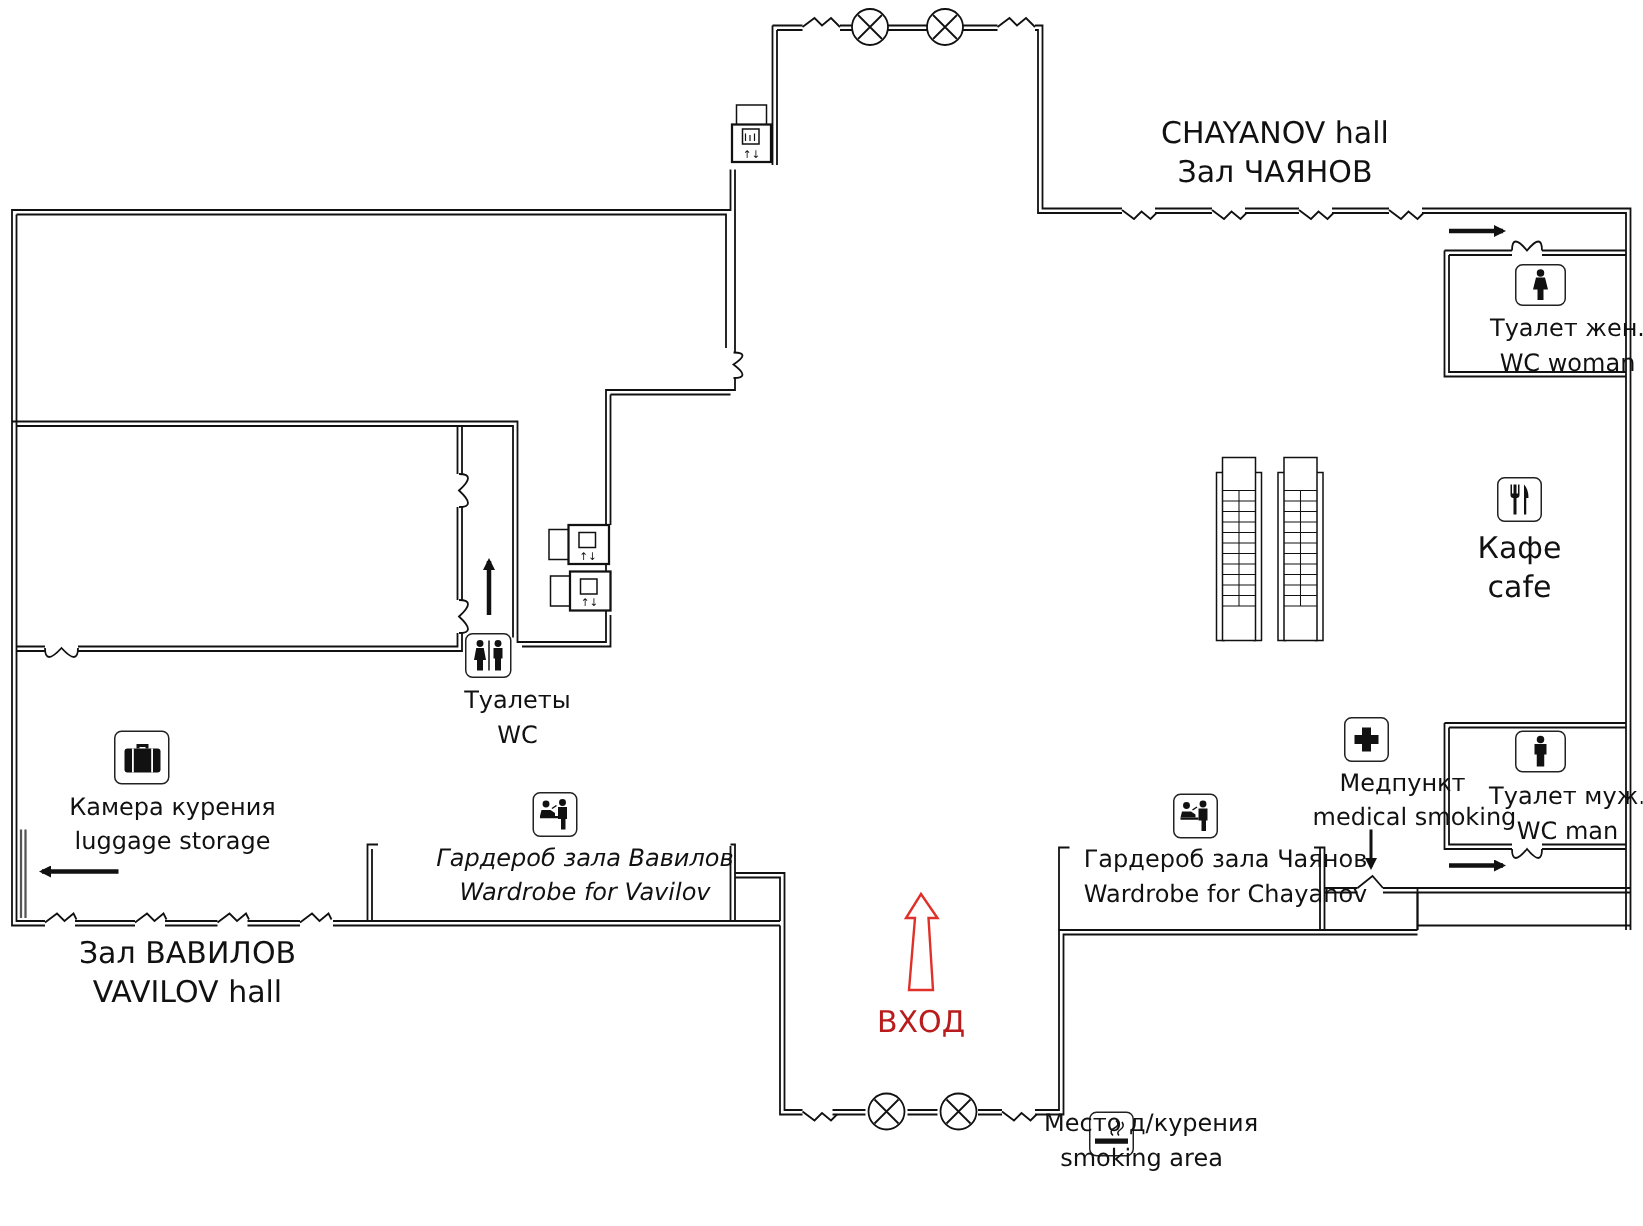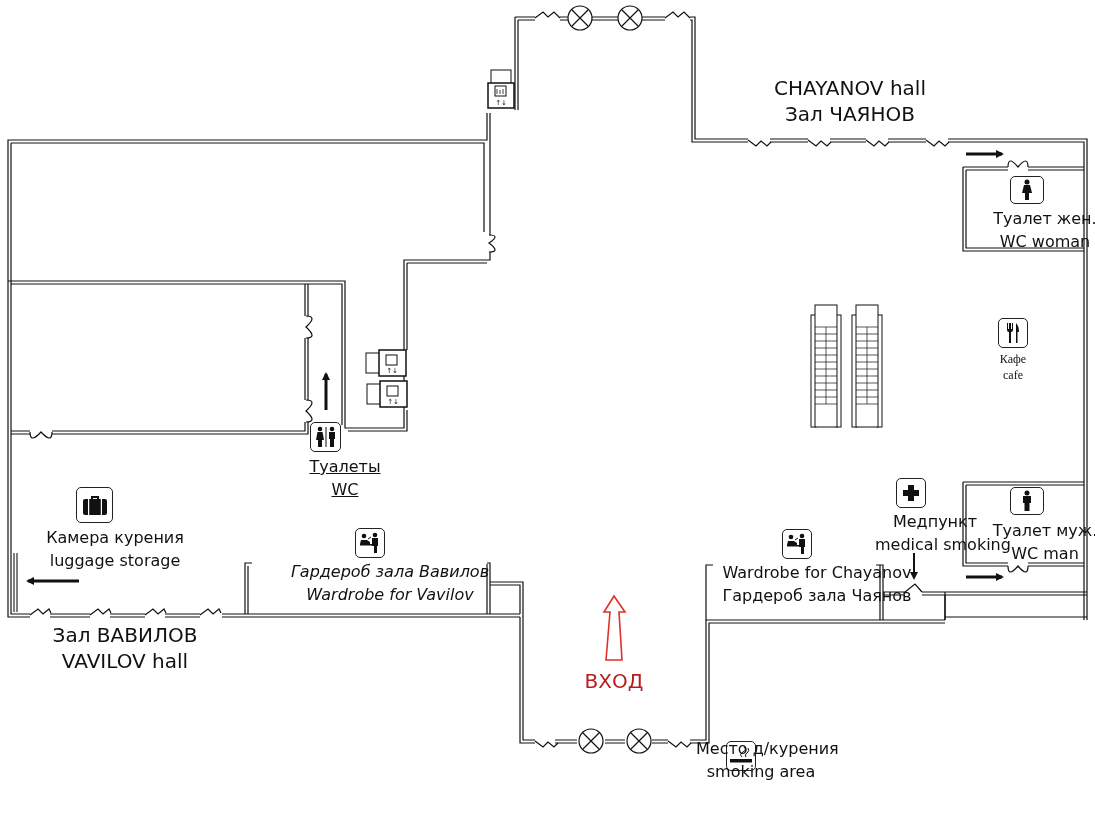--- a/index.html
+++ b/index.html
@@ -228,40 +228,40 @@
   <span>ВХОД</span>
 </div>
 <div class="lbl small" style="left:966px;top:207px;width:118px;">
   <span>Туалет жен.</span>
   <span>WC woman</span>
 </div>
 <div class="lbl small" style="left:966px;top:519px;width:118px;">
   <span>Туалет муж.</span>
   <span>WC man</span>
 </div>
-<div class="lbl small" style="left:275px;top:455px;width:100px;text-decoration:underline;">
+<div class="lbl small" style="left:275px;top:455px;width:100px;">
   <span>Туалеты</span>
   <span>WC</span>
 </div>
-<div class="lbl hall" style="left:963px;top:352px;width:100px;font-size:12px;font-family:Liberation Serif, serif;">
+<div class="lbl hall" style="left:963px;top:352px;width:100px;font-size:20px;">
   <span>Кафе</span>
   <span>cafe</span>
 </div>
 <div class="lbl small" style="left:855px;top:510px;width:120px;">
   <span>Медпункт</span>
   <span>medical smoking</span>
 </div>
 <div class="lbl small" style="left:20px;top:526px;width:150px;">
   <span>Камера курения</span>
   <span>luggage storage</span>
 </div>
 <div class="lbl small" style="left:270px;top:560px;width:200px;font-style:italic;">
   <span>Гардероб зала Вавилов</span>
   <span>Wardrobe for Vavilov</span>
 </div>
 <div class="lbl small" style="left:702px;top:561px;width:190px;">
+  <span>Гардероб зала Чаянов</span>
   <span>Wardrobe for Chayanov</span>
-  <span>Гардероб зала Чаянов</span>
 </div>
 <div class="lbl small" style="left:676px;top:737px;width:130px;">
   <span>Место д/курения</span>
   <span>smoking area</span>
 </div>
 
 </body></html>

